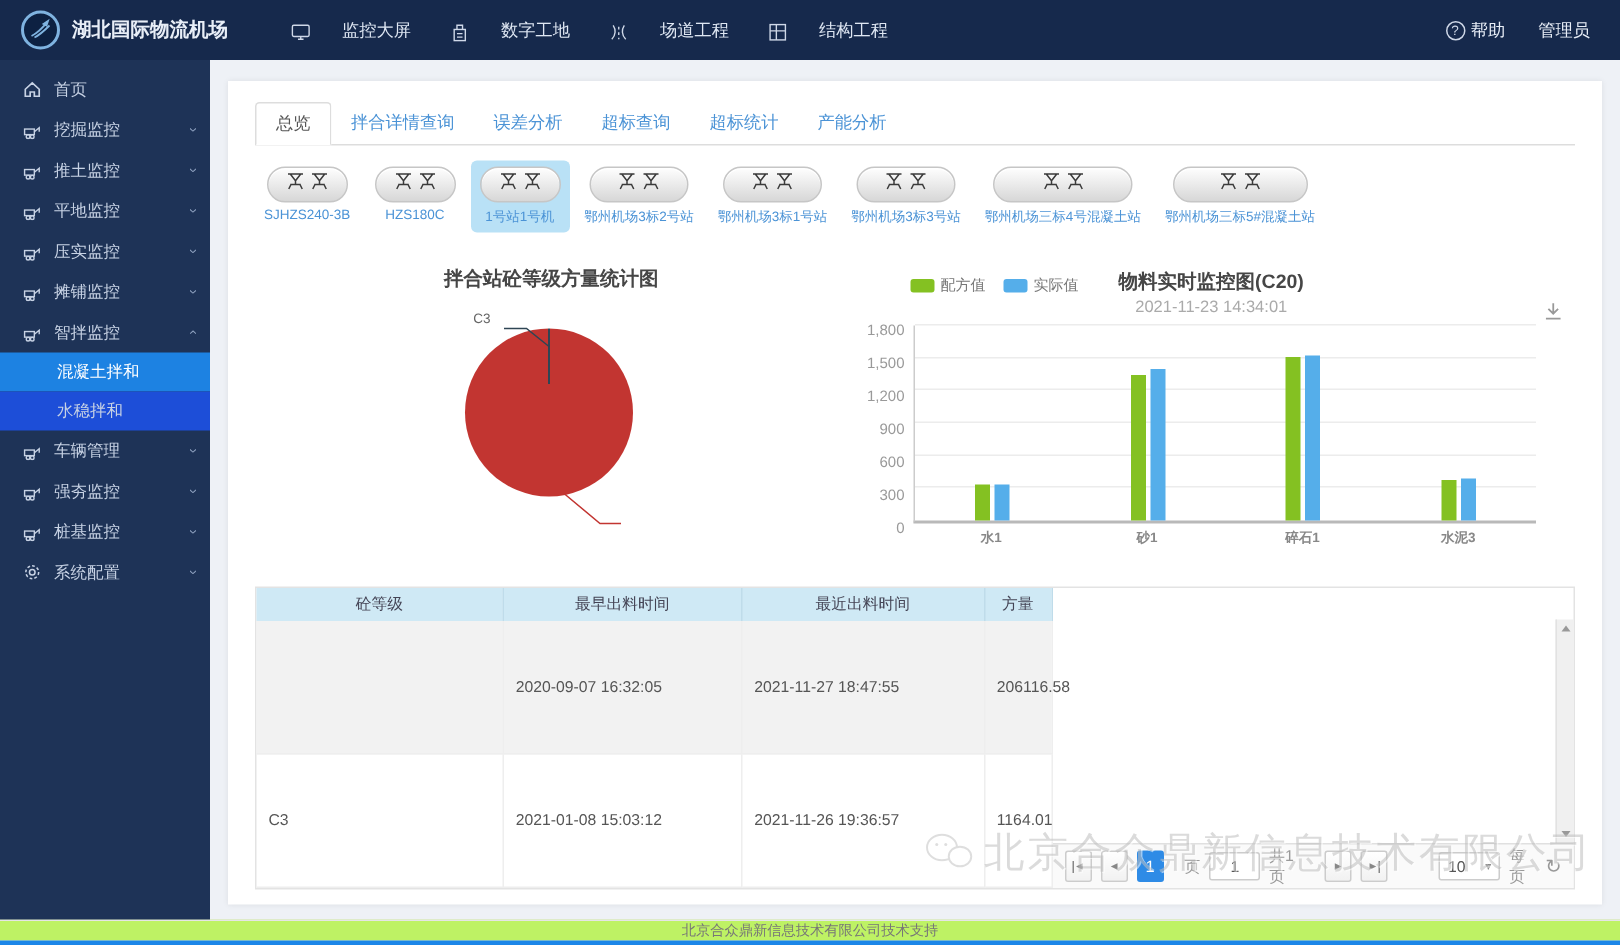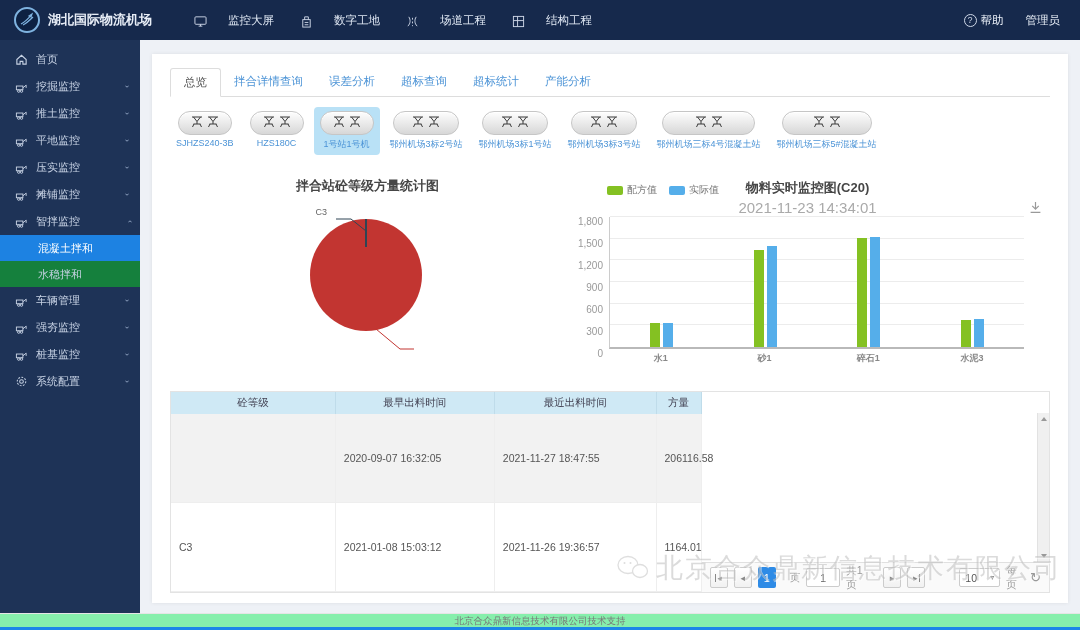--- a/index.html
+++ b/index.html
@@ -14,25 +14,25 @@
   .topnav { display:flex; align-items:center; gap:26px; margin-left:28px; }
   .topnav-item { display:flex; align-items:flex-end; gap:21px; font-size:11.5px; color:#dfe7f3; cursor:pointer; white-space:nowrap; }
   .topbar-right { margin-left:auto; display:flex; align-items:center; gap:22px; padding-right:20px; }
   .help { display:flex; align-items:center; gap:4px; font-size:11.5px; cursor:pointer; }
   .help-circle { width:13px; height:13px; border:1px solid #cfd8e8; border-radius:50%; font-size:9px; display:flex; align-items:center; justify-content:center; color:#cfd8e8; }
   .user { font-size:11.5px; cursor:pointer; }
 
   
   .shell { display:flex; height:573px; }
   .sidebar { width:140px; background:#1e3357; color:#c7d2e4; flex-shrink:0; padding-top:6px; }
-  .sb-item { display:flex; align-items:center; height:27px; padding:0 10px 0 14px; font-size:11px; cursor:pointer; gap:8px; white-space:nowrap;font-family:Liberation Serif, serif; }
+  .sb-item { display:flex; align-items:center; height:27px; padding:0 10px 0 14px; font-size:11px; cursor:pointer; gap:8px; white-space:nowrap; }
   .sb-item .sb-icon { width:14px; display:flex; justify-content:center; flex-shrink:0; }
   .sb-item .chev { margin-left:auto; font-size:10px; color:#8fa2c0; transform:rotate(90deg); display:inline-block; }
   .sb-item .chev.up { transform:rotate(-90deg); }
-  .sb-sub { height:26px; line-height:26px; padding-left:38px; font-size:11px; cursor:pointer; background:#15803d; white-space:nowrap; }
+  .sb-sub { height:26px; line-height:26px; padding-left:38px; font-size:11px; cursor:pointer; background:#1d4ed8; white-space:nowrap; }
   .sb-sub.active { background:#1d82e2; color:#fff; }
 
   
   .main { flex:1; padding:14px 12px 10px 12px; position:relative; }
   .panel { background:#fff; height:100%; box-shadow:0 0 4px rgba(0,0,0,.08); padding:14px 18px 10px 18px; display:flex; flex-direction:column; position:relative; }
 
   
   .tabs { display:flex; border-bottom:1px solid #ddd; }
   .tab { font-size:11.5px; color:#4b93d6; padding:6px 13px; cursor:pointer; margin-bottom:-1px; white-space:nowrap; }
   .tab.active { color:#555; background:#fff; border:1px solid #ddd; border-bottom:1px solid #fff; border-radius:3px 3px 0 0; }
@@ -52,21 +52,21 @@
   .pie-circle { position:absolute; left:72px; top:22px; width:112px; height:112px; border-radius:50%; }
   .pie-lines { position:absolute; left:0; top:0; }
   .pie-label { position:absolute; left:78px; top:10px; font-size:9px; color:#666; }
 
   .bar-block { flex:1; position:relative; padding-top:2px; }
   .bar-head { position:relative; height:32px; }
   .legend { position:absolute; left:42px; top:4px; display:flex; gap:12px; align-items:center; }
   .legend-item { display:flex; align-items:center; gap:4px; font-size:10px; color:#777; cursor:pointer; }
   .legend-swatch { width:16px; height:9px; border-radius:2px; }
   .bar-titles { text-align:center; }
-  .bar-sub { font-size:15px; color:#aaa; text-align:center; margin-top:2px; }
+  .bar-sub { font-size:11px; color:#aaa; text-align:center; margin-top:2px; }
   .dl-icon { position:absolute; right:8px; top:22px; cursor:pointer; }
 
   .bar-area { display:flex; margin-top:6px; height:132px; padding-right:26px; }
   .yaxis { width:44px; position:relative; flex-shrink:0; }
   .ytick { position:absolute; right:6px; font-size:10px; color:#999; transform:translateY(50%); }
   .bar-plot { flex:1; position:relative; border-left:1px solid #ccc; border-bottom:2px solid #b9b9b9; }
   .gridline { position:absolute; left:0; right:0; height:1px; background:#ececec; }
   .bar-groups { position:absolute; inset:0; display:flex; }
   .bar-group { flex:1; display:flex; align-items:flex-end; justify-content:center; gap:3px; height:100%; }
   .bar { width:10px; }
@@ -93,21 +93,21 @@
   .pg-input { width:34px; height:19px; border:1px solid #ccc; border-radius:2px; font-size:10.5px; text-align:center; color:#555; background:#fff; }
   .pg-select { width:46px; height:19px; border:1px solid #ccc; border-radius:2px; background:#fff; font-size:10.5px; color:#555; display:flex; align-items:center; justify-content:space-between; padding:0 5px; margin-left:28px; cursor:pointer; }
   .pg-caret { font-size:8px; color:#888; }
   .refresh { margin-left:auto; color:#999; font-size:13px; cursor:pointer; }
 
   
   .watermark { position:absolute; right:18px; top:550px; display:flex; align-items:center; gap:6px; opacity:.55; pointer-events:none; z-index:9; }
   .wm-text { font-size:27px; color:#bfbfbf; letter-spacing:2px; text-shadow:1px 1px 0 #fff; white-space:nowrap; }
 
   
-  .footerbar { height:14px; background:#86efac; border-top:1px solid #e5e5e5; text-align:center; font-size:9.5px; color:#777; line-height:14px; }
+  .footerbar { height:14px; background:#bef264; border-top:1px solid #e5e5e5; text-align:center; font-size:9.5px; color:#777; line-height:14px; }
   .blueline { height:3px; background:#1c86e8; }
 </style>
 </head>
 <body>
 
 <div class="topbar">
   <div class="brand">
     <div class="logo">
       <svg width="16" height="16" viewBox="0 0 16 16">
           <path d="M2 12 C6 10 10 6 13 2 M4 13 C8 11 11 8 14 5 M10 4 l3 -2 -1 3 z" stroke="#7fb3e0" stroke-width="1.2" fill="#7fb3e0" fill-opacity=".4"></path>

